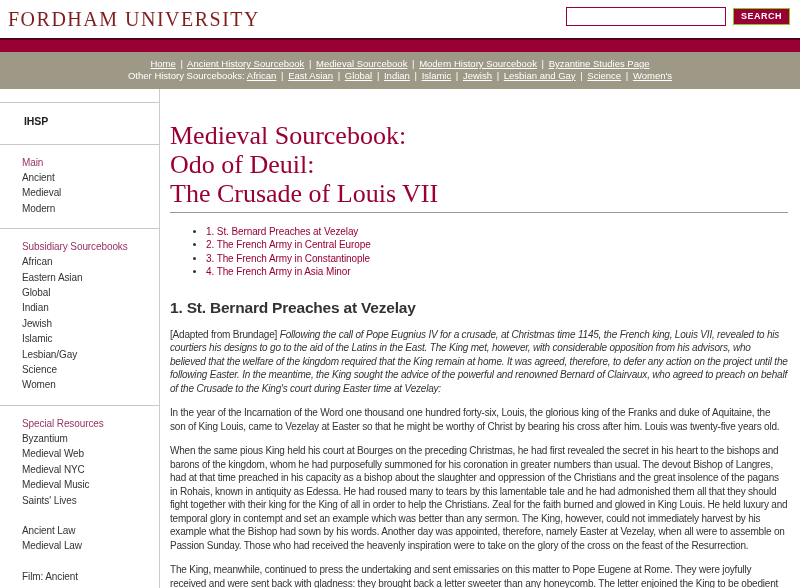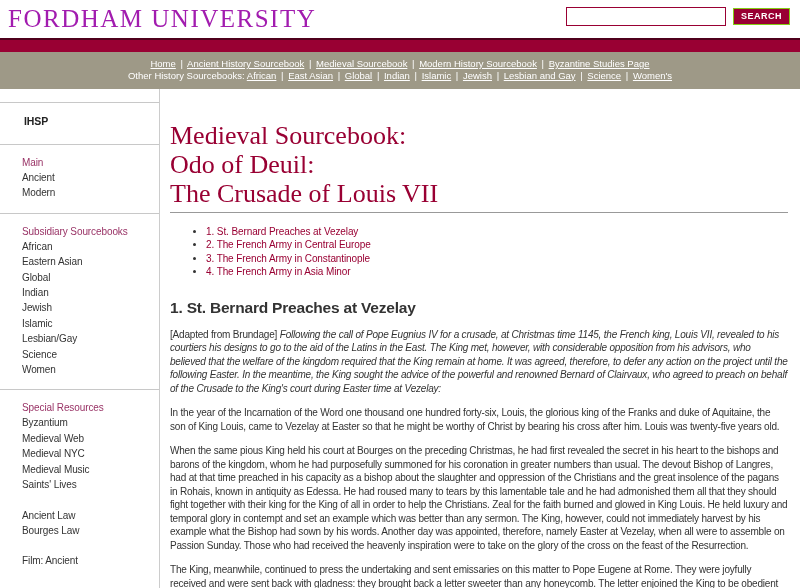--- a/index.html
+++ b/index.html
@@ -2,22 +2,22 @@
 <html><head>
 <meta charset="utf-8">
 <style>
   html,body{margin:0;padding:0;background:#fff;}
   .page{position:relative;width:800px;height:588px;overflow:hidden;background:#fff;
         font-family:"Liberation Sans",sans-serif;color:#333;}
 
   
   .top{height:38px;display:flex;align-items:center;justify-content:space-between;
        padding:0 10px 0 8px;box-sizing:border-box;background:#fff;}
-  .logo{font-family:"Liberation Serif",serif;font-size:25px;letter-spacing:1.5px;
-        color:#a21caf;font-weight:400;white-space:nowrap;cursor:pointer;}
+  .logo{font-family:"Liberation Serif",serif;font-size:20px;letter-spacing:1.5px;
+        color:#7f1d1d;font-weight:400;white-space:nowrap;cursor:pointer;}
   .search{display:flex;align-items:center;gap:7px;margin-top:-6px;}
   .search input{width:152px;height:17px;border:1px solid #990033;outline:none;
         font-family:inherit;font-size:10px;padding:0 3px;}
   .search button{background:#990033;color:#fff;border:1px solid #84cc16;
         font-size:9px;font-weight:bold;height:17px;padding:0 7px;
         font-family:inherit;letter-spacing:0.5px;cursor:pointer;}
 
   
   .darkline{height:2px;background:#4f001c;}
   .band{height:12px;background:#990033;}
@@ -109,20 +109,21 @@
   <div class="content">
 
     <aside class="sidebar">
       <hr>
       <div class="sb-title">IHSP</div>
       <hr>
 
       <div class="sb-section">
         <div class="sb-heading">Main</div>
         <a class="sb-item">Ancient</a>
+        <a class="sb-item">Medieval</a>
         <a class="sb-item">Modern</a>
       </div>
 
       <hr class="sb-hr-gap">
 
       <div class="sb-section">
         <div class="sb-heading">Subsidiary Sourcebooks</div>
         <a class="sb-item">African</a>
         <a class="sb-item">Eastern Asian</a>
         <a class="sb-item">Global</a>
@@ -140,21 +141,21 @@
         <div class="sb-heading">Special Resources</div>
         <a class="sb-item">Byzantium</a>
         <a class="sb-item">Medieval Web</a>
         <a class="sb-item">Medieval NYC</a>
         <a class="sb-item">Medieval Music</a>
         <a class="sb-item">Saints' Lives</a>
       </div>
 
       <div class="sb-section sb-gap">
         <a class="sb-item">Ancient Law</a>
-        <a class="sb-item">Bourges Law</a>
+        <a class="sb-item">Medieval Law</a>
       </div>
 
       <div class="sb-section sb-gap">
         <a class="sb-item">Film: Ancient</a>
       </div>
     </aside>
 
     <main class="main">
       <h1>
         <div>Medieval Sourcebook:</div>

